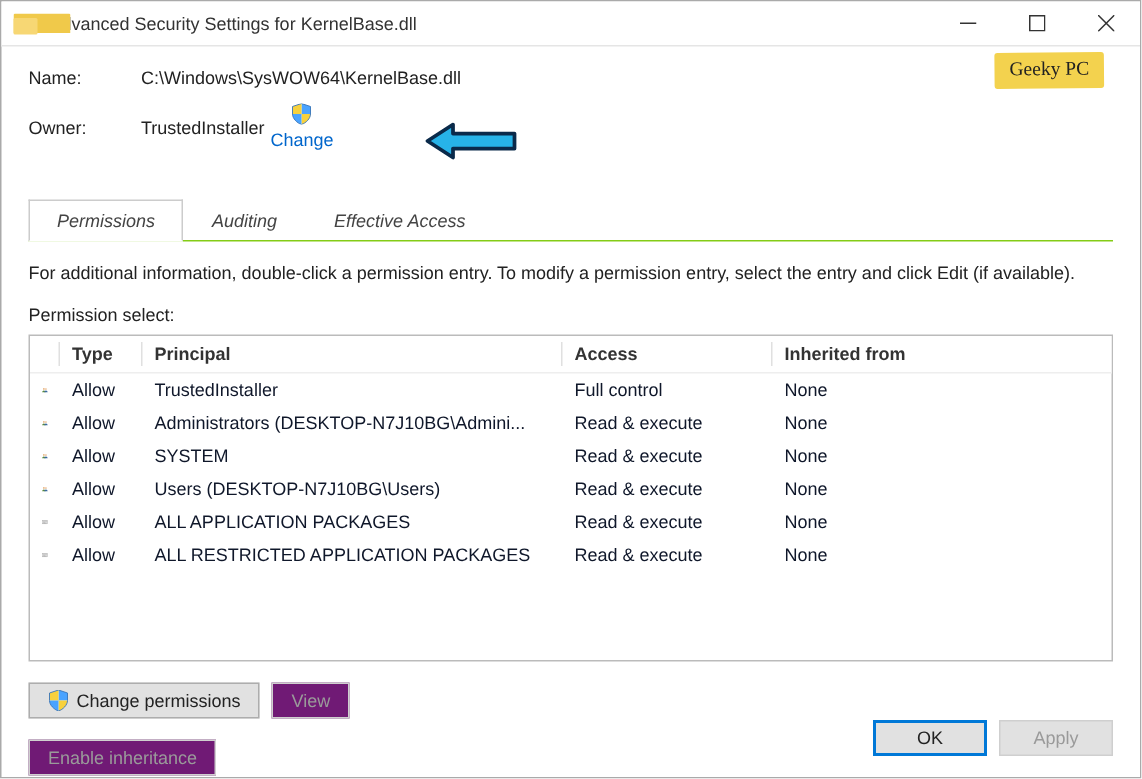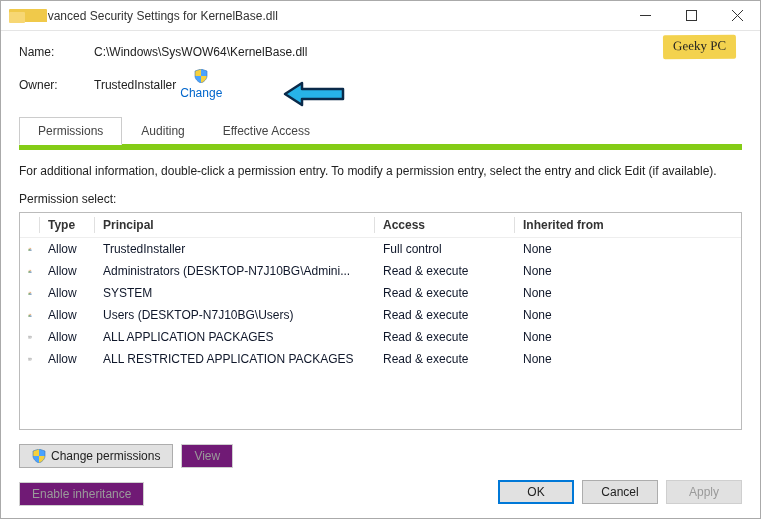--- a/index.html
+++ b/index.html
@@ -16,21 +16,21 @@
   .geeky-badge { position: absolute; top: 34px; right: 24px; background: #f3d24e; padding: 3px 10px 5px; font-family: "Comic Sans MS", cursive; font-size: 13px; color: #222; border-radius: 2px; transform: rotate(-0.5deg); }
   .content { padding: 14px 18px 14px 18px; }
   .info-row { display: flex; align-items: center; margin-bottom: 10px; }
   .info-label { width: 75px; color: #222; }
   .info-value { color: #222; }
   .change-link { color: #0066cc; margin-left: 4px; display: inline-flex; align-items: center; gap: 3px; flex-direction: column; }
   .shield-icon { width: 14px; height: 14px; display: inline-block; position: relative; }
   .shield-icon svg { width: 14px; height: 14px; }
   .arrow-callout { position: absolute; top: 78px; left: 280px; }
   .arrow-callout svg { width: 68px; height: 30px; }
-  .tabs { display: flex; border-bottom: 6px solid #84cc16; margin-top: 16px; }
+  .tabs { display: flex; border-bottom: 1px solid #84cc16; margin-top: 32px; font-style: italic; }
   .tab { padding: 6px 18px; border: 1px solid transparent; border-bottom: none; cursor: default; position: relative; top: 1px; color: #444; }
   .tab.active { border-color: #ccc; background: #fff; border-bottom: 1px solid #fff; }
   .tab-content { padding-top: 14px; }
   .desc-text { color: #222; margin-bottom: 14px; }
   .entries-label { margin-bottom: 6px; color: #222; }
   .perm-box { border: 1px solid #bbb; height: 218px; }
   .perm-header { display: flex; background: #fff; border-bottom: 1px solid #eee; }
   .perm-header .col { padding: 5px 8px; color: #333; font-weight: bold; position: relative; }
   .perm-header .col::after { content: ""; position: absolute; right: 0; top: 4px; bottom: 4px; width: 1px; background: #e0e0e0; }
   .perm-header .col:last-child::after { display: none; }
@@ -237,17 +237,16 @@
       </div>
 
       <div class="btn-row">
         <button class="btn disabled">Enable inheritance</button>
       </div>
     </div>
   </div>
 
   <div class="footer-btns">
     <button class="btn primary">OK</button>
-    <button class="btn">Cancel</button>
     <button class="btn disabled">Apply</button>
   </div>
 
 </div>
 
 </body></html>

